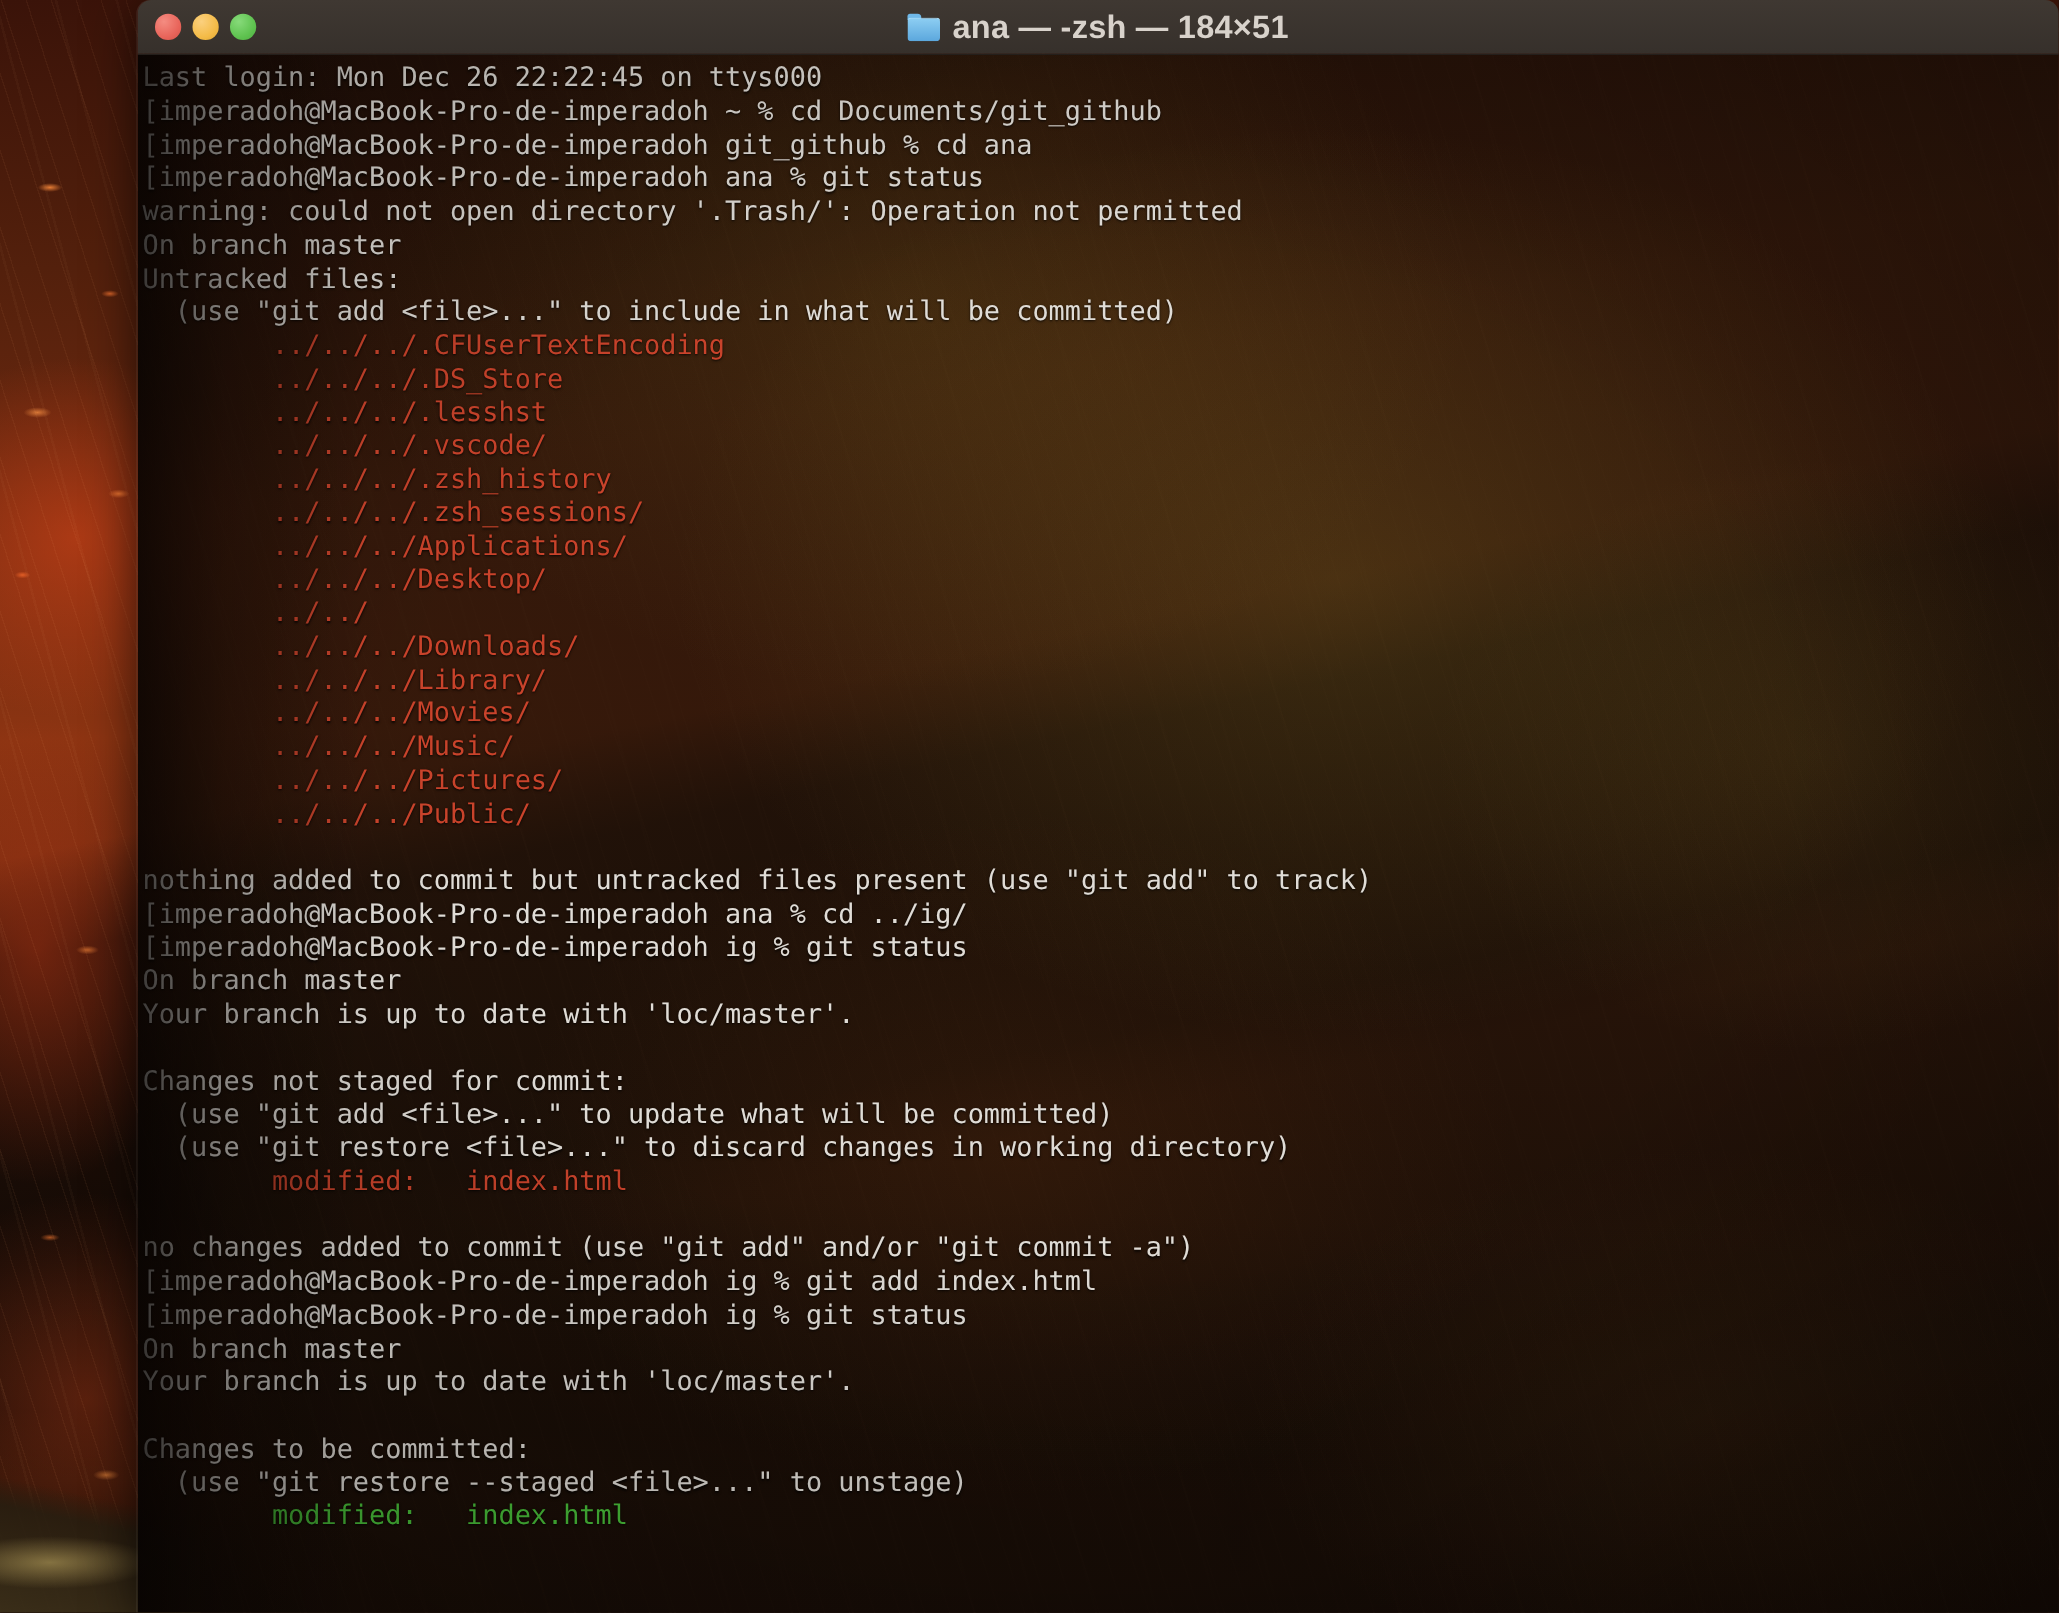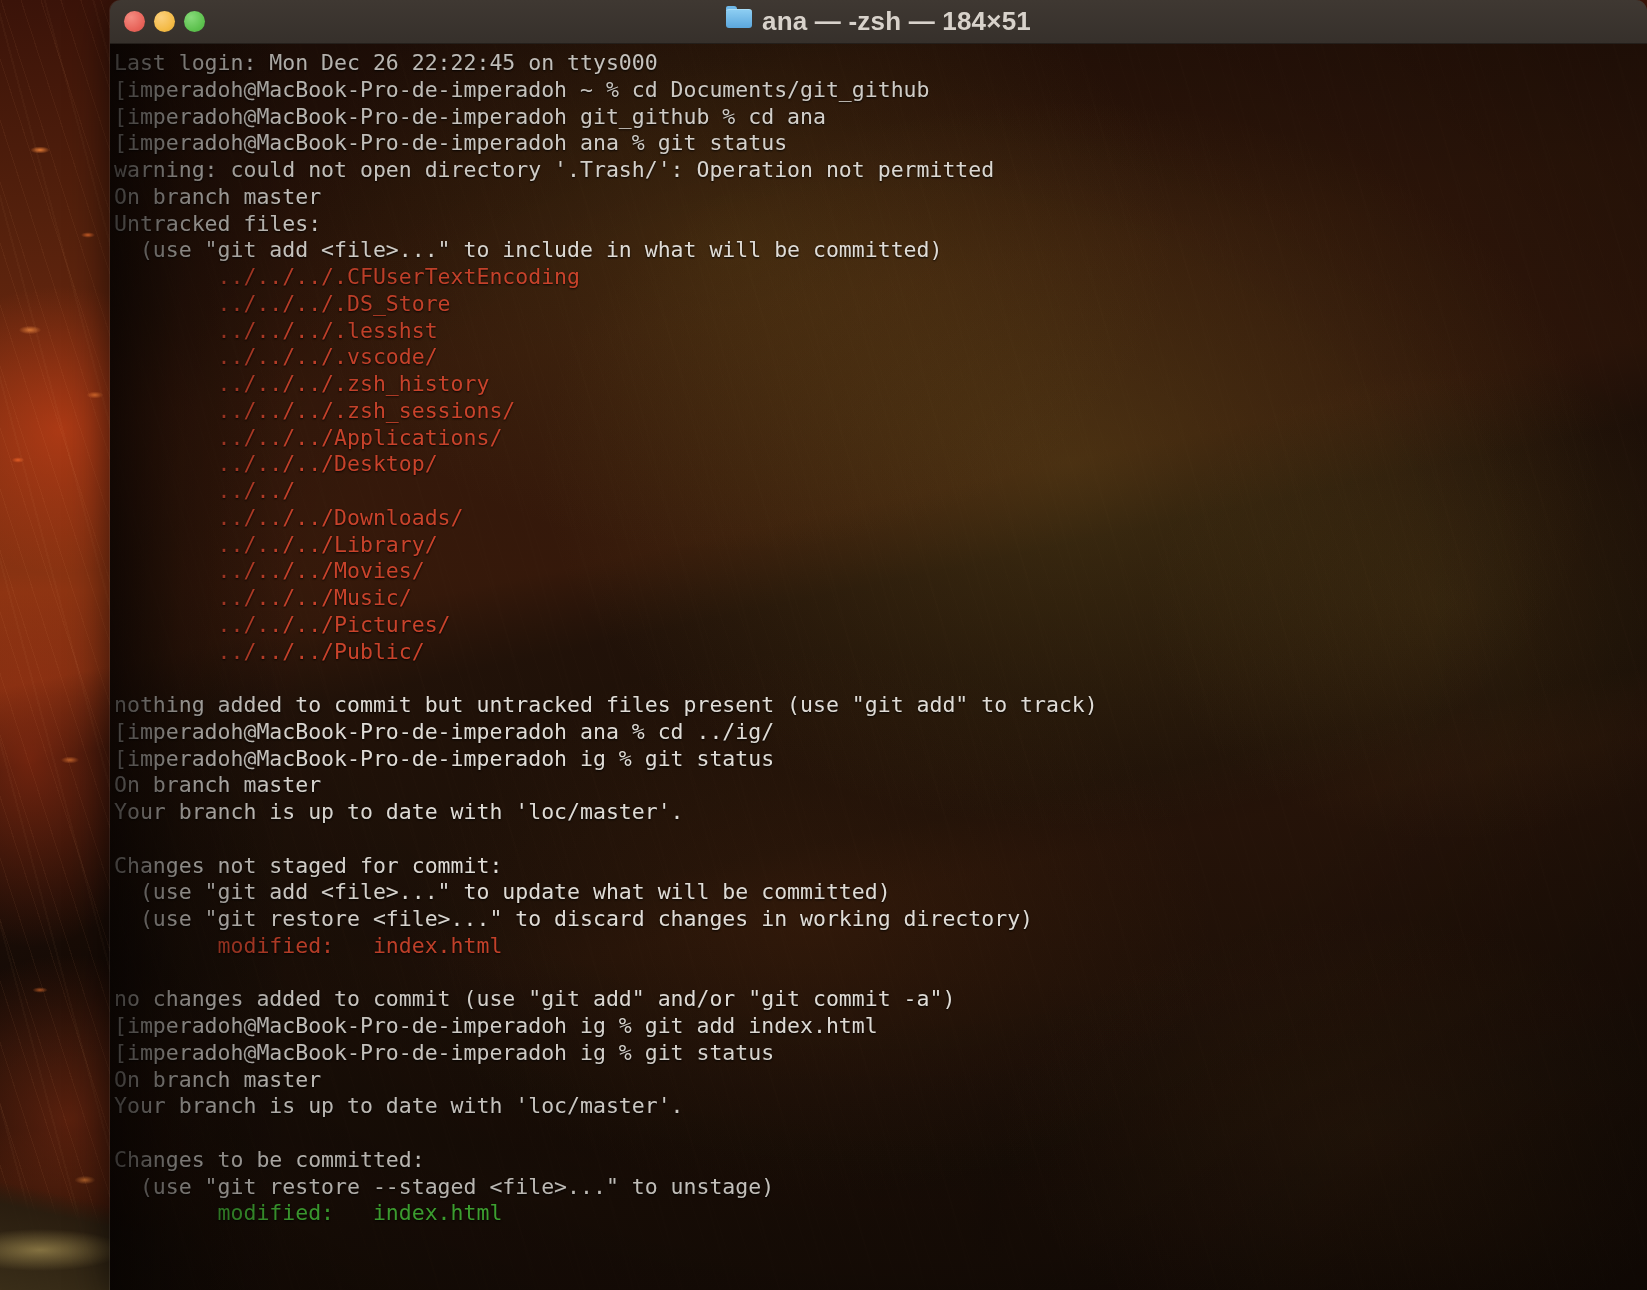--- a/index.html
+++ b/index.html
@@ -100,20 +100,21 @@
     display: block;
   }
   .light.close   { background: radial-gradient(circle at 34% 30%, #f48c81, #e8645a 62%, #d45348); }
   .light.minimize{ background: radial-gradient(circle at 34% 30%, #fbd07e, #f4bb47 62%, #e0a733); }
   .light.zoom    { background: radial-gradient(circle at 34% 30%, #87da7a, #5ec24f 62%, #4fae42); }
 
   #title-area {
     position: absolute;
     left: 0; right: 0;
     display: flex;
+    align-items: center;
     justify-content: center;
     gap: 10px;
     pointer-events: none;
   }
   #folder-icon {
     width: 26px; height: 21px;
     position: relative;
     flex: none;
   }
   #folder-icon .tab {

